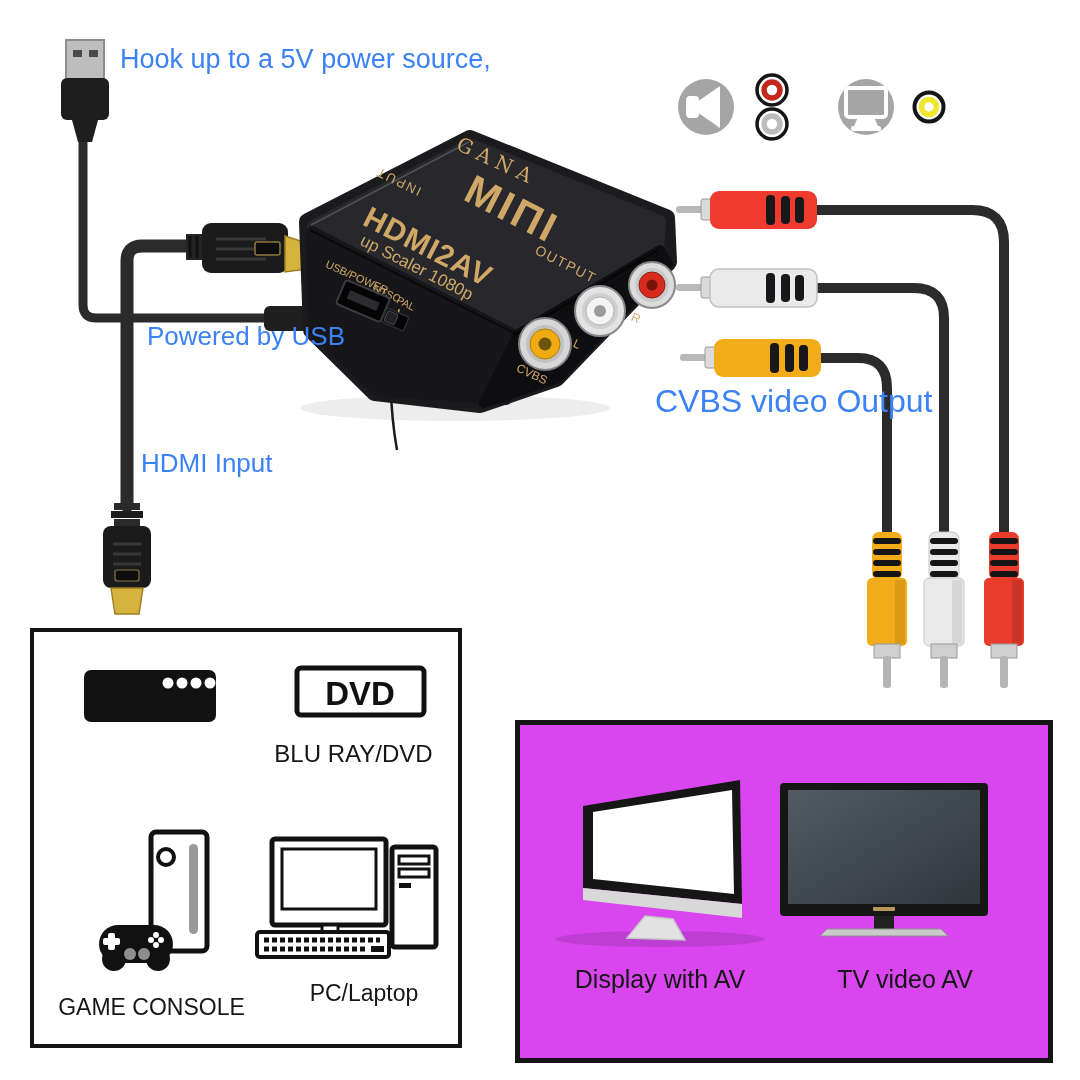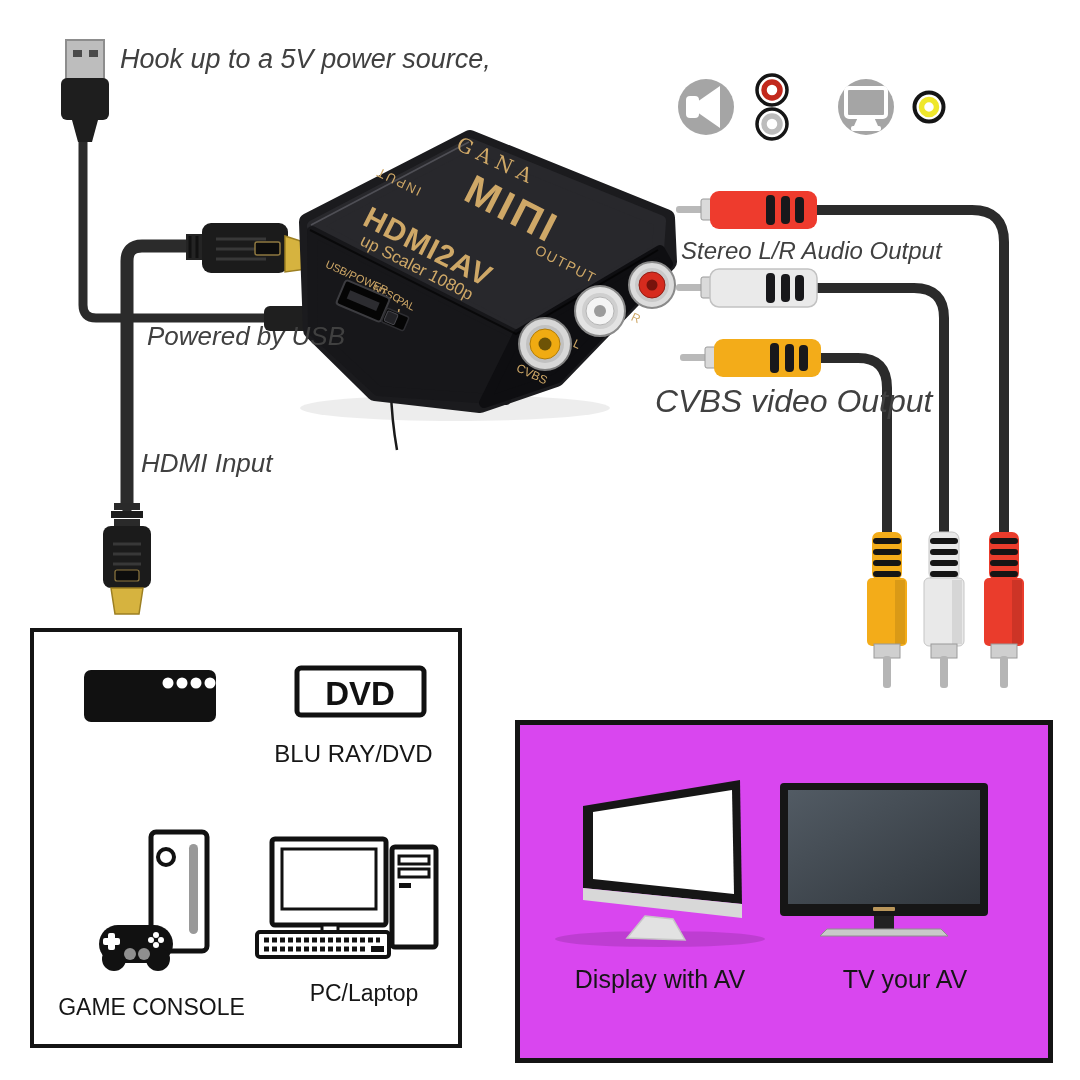--- a/index.html
+++ b/index.html
@@ -1,19 +1,19 @@
 <!DOCTYPE html>
 <html><head>
 <meta charset="utf-8">
 <style>
   html,body{margin:0;padding:0;background:#fff;}
   .canvas{position:relative;width:1080px;height:1080px;background:#ffffff;overflow:hidden;
           font-family:"Liberation Sans",sans-serif;}
   .abs{position:absolute;}
-  .note{position:absolute;color:#404040;white-space:nowrap;font-family:"Liberation Sans",sans-serif;font-style:italic;}
+  .note{position:absolute;color:#3b82f6;white-space:nowrap;font-family:"Liberation Sans",sans-serif;}
   .blabel{position:absolute;text-align:center;font-size:24px;color:#161616;white-space:nowrap;
           font-family:"Liberation Sans",sans-serif;}
   .srcbox{position:absolute;left:30px;top:628px;width:424px;height:412px;border:4px solid #141414;background:#fff;}
   .outbox{position:absolute;left:515px;top:720px;width:528px;height:333px;border:5px solid #141414;background:#d946ef;}
   svg{display:block;}
   svg text{font-family:"Liberation Sans",sans-serif;}
   .gold{fill:#cfa867;}
   .goldserif{font-family:"DejaVu Serif",serif;}
   .cable{fill:none;stroke:#2b2b2b;stroke-linecap:round;}
 </style>
@@ -209,21 +209,20 @@
       <circle cx="929" cy="107" r="14.5" fill="#fff" stroke="#151515" stroke-width="4"></circle>
       <circle cx="929" cy="107" r="7.5" fill="none" stroke="#efe72b" stroke-width="5.5"></circle>
     </g>
   </svg>
 
   <div class="note" style="left:120px;top:40px;font-size:27px;line-height:38px">
     <div>Hook up to a 5V power source,</div>
   </div>
   <div class="note" style="left:147px;top:321px;font-size:26px">Powered by USB</div>
   <div class="note" style="left:141px;top:448px;font-size:26px">HDMI Input</div>
-  <div class="note" style="left:681px;top:237px;font-size:24px">Stereo L/R Audio Output</div>
   <div class="note" style="left:655px;top:383px;font-size:32px">CVBS video Output</div>
 
   <div class="srcbox">
     <svg class="abs" style="left:48px;top:36px" width="140" height="58">
       <rect x="2" y="2" width="132" height="52" rx="7" fill="#111"></rect>
       <circle cx="86" cy="15" r="5.5" fill="#fff"></circle>
       <circle cx="100" cy="15" r="5.5" fill="#fff"></circle>
       <circle cx="114" cy="15" r="5.5" fill="#fff"></circle>
       <circle cx="128" cy="15" r="5.5" fill="#fff"></circle>
     </svg>
@@ -287,16 +286,16 @@
 
       <g>
         <rect x="260" y="58" width="208" height="133" rx="4" fill="#161616"></rect>
         <rect x="268" y="65" width="192" height="114" fill="url(#tvg)"></rect>
         <rect x="353" y="182" width="22" height="4" rx="1" fill="#b9965a"></rect>
         <rect x="354" y="191" width="20" height="13" fill="#222"></rect>
         <polygon points="307,204 421,204 428,211 300,211" fill="#c9c9c9" stroke="#8e8e8e" stroke-width="1"></polygon>
       </g>
     </svg>
     <div class="blabel" style="left:40px;top:240px;width:200px;font-size:25px">Display with AV</div>
-    <div class="blabel" style="left:305px;top:240px;width:160px;font-size:25px">TV your AV</div>
+    <div class="blabel" style="left:305px;top:240px;width:160px;font-size:25px">TV video AV</div>
   </div>
 
 </div>
 
 </body></html>

